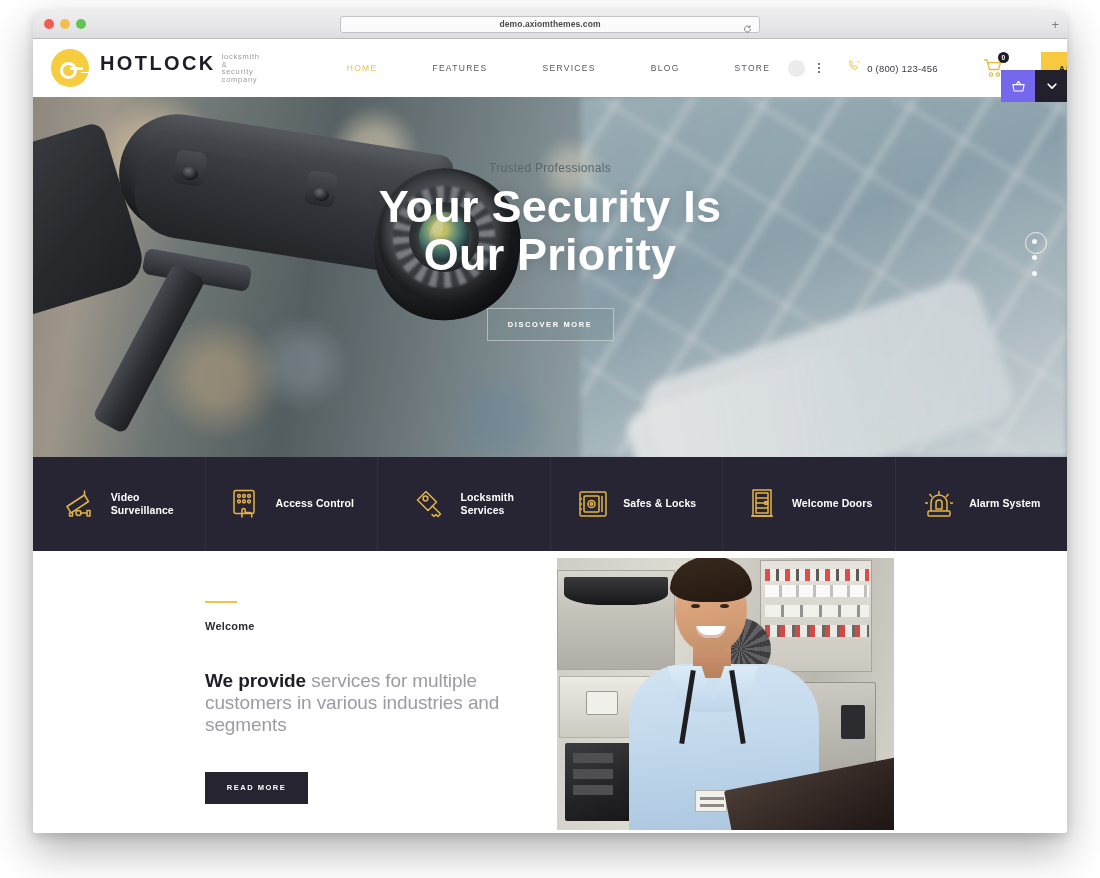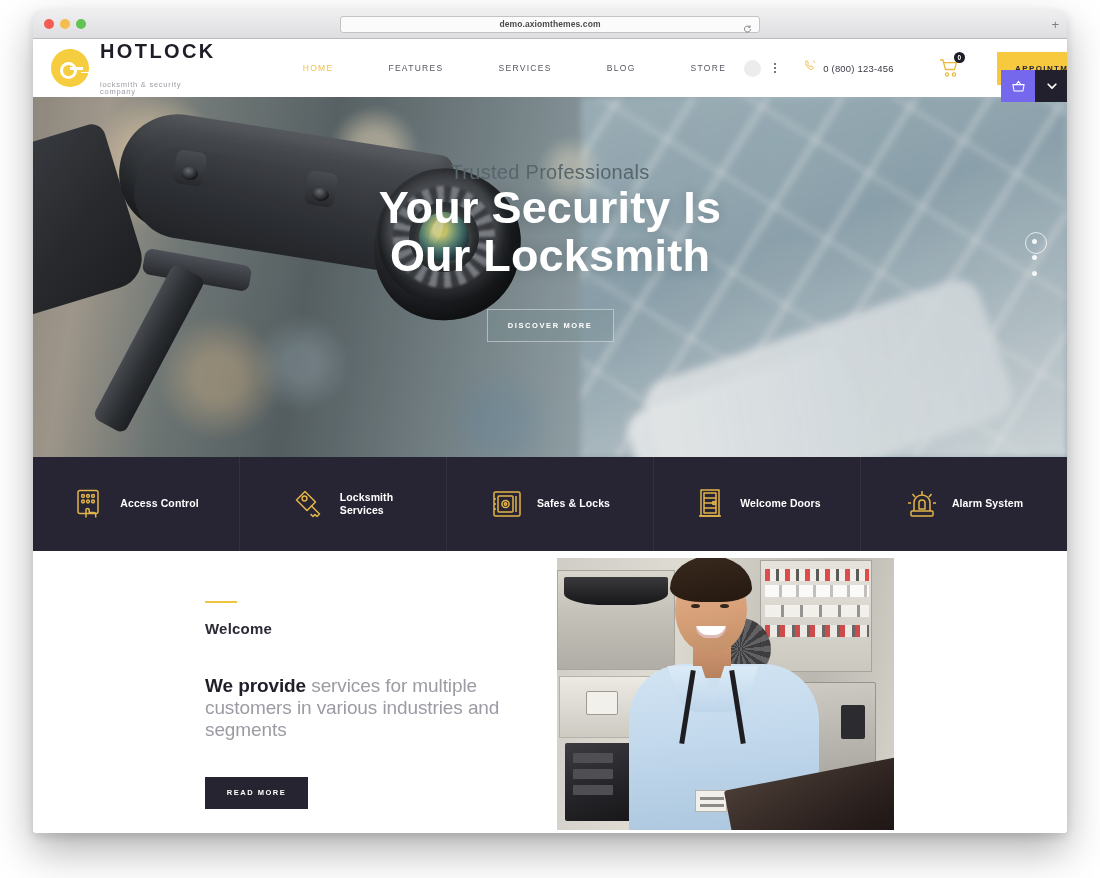--- a/index.html
+++ b/index.html
@@ -81,21 +81,21 @@
     width: 11px; height: 11px; border-radius: 50%;
     border: 3px solid #ffffff;
   }
   .logo-mark::after {
     content: ""; position: absolute;
     left: 19px; top: 17.5px;
     width: 13px; height: 3px;
     background: #ffffff;
     box-shadow: 10px 4px 0 -1px #ffffff;
   }
-  .logo-text-wrap { display: flex; flex-direction: column; gap: 20px; }
+  .logo-text-wrap { display: flex; flex-direction: row; gap: 6px; }
   .logo-title {
     font-size: 20px; font-weight: bold; color: #1e1d27;
     letter-spacing: 2.4px; line-height: 1;
   }
   .logo-tagline {
     font-size: 7.5px; color: #9c9aa4; letter-spacing: 0.75px;
     line-height: 1;
   }
 
   .main-nav {
@@ -356,21 +356,22 @@
   }
 
   .hero-dim { position: absolute; inset:0; background: rgba(45,55,60,0.10); }
 
   .hero-content {
     position: absolute; left: 0; right: 0; top: 64px;
     text-align: center;
     z-index: 5;
   }
   .hero-subtitle {
-    font-size: 20px; color: #58666c; letter-spacing: .3px;
+    font-size: 12px; color: #58666c; letter-spacing: .3px;
+    margin-bottom: 8px;
   }
   .hero-title {
     font-size: 45px; color: #ffffff; font-weight: bold;
     line-height: 1.07; letter-spacing: .2px;
     text-shadow: 0 1px 12px rgba(40,60,70,.28);
   }
   .hero-btn {
     margin: 29px auto 0;
     width: 127px; height: 33px;
     background: rgba(120,140,145,0.36);
@@ -425,21 +426,21 @@
     background: #ffffff;
     padding: 50px 0 0 172px;
     display: flex;
   }
   .welcome-left { width: 355px; }
   .accent-line {
     width: 32px; height: 2px; background: #f2c341;
     margin-bottom: 15px;
   }
   .welcome-label {
-    font-size: 15px; color: #2b2a35; letter-spacing: .2px;
+    font-size: 11px; color: #2b2a35; letter-spacing: .2px;
     margin-bottom: 38px; font-weight: 600; margin-top: 17px;
   }
   .welcome-heading {
     font-size: 19px; line-height: 1.17; color: #9c9ba4;
     font-weight: 300; letter-spacing: -0.1px;
   }
   .welcome-heading b { color: #1f1e29; font-weight: bold; }
   .read-more-btn {
     margin-top: 35px;
     width: 103px; height: 32px;
@@ -691,34 +692,51 @@
           <div class="cam-bracket"></div>
           <div class="cam-arm"></div>
         </div>
         <div class="hero-dim"></div>
       </div>
 
       <div class="hero-content">
         <div class="hero-subtitle">Trusted Professionals</div>
         <h1 class="hero-title">
           <span>Your Security Is</span><br>
-          <span>Our Locksmith</span>
+          <span>Our Priority</span>
         </h1>
         <button class="hero-btn">DISCOVER MORE</button>
       </div>
 
       <div class="hero-dots">
         <span class="hero-dot active"></span>
         <span class="hero-dot"></span>
         <span class="hero-dot"></span>
       </div>
     </section>
 
     <section class="services-strip">
 
+      <div class="service-item">
+        <span class="service-icon">
+          <svg viewBox="0 0 34 34" width="34" height="34">
+            <g fill="none" stroke="#e3b449" stroke-width="1.5" stroke-linejoin="round">
+              <path d="M3 19.5 20.5 8l4 6.5L7 26z"></path>
+              <path d="M20.5 8V3.5"></path>
+              <path d="M8.5 25.5v3.5h-3v-3.5"></path>
+              <circle cx="14.5" cy="26" r="2.5"></circle>
+              <path d="M17 26h6v-2.5h3V29h-3v-3"></path>
+            </g>
+          </svg>
+        </span>
+        <span class="service-label">
+          <span>Video</span><br>
+          <span>Surveillance</span>
+        </span>
+      </div>
 
       <div class="service-item">
         <span class="service-icon">
           <svg viewBox="0 0 34 34" width="34" height="34">
             <g fill="none" stroke="#e3b449" stroke-width="1.5" stroke-linejoin="round">
               <rect x="5" y="3.5" width="20" height="23" rx="2"></rect>
               <circle cx="10" cy="9" r="1.4"></circle>
                 <circle cx="15" cy="9" r="1.4"></circle>
                 <circle cx="20" cy="9" r="1.4"></circle>
               <circle cx="10" cy="14.5" r="1.4"></circle>

